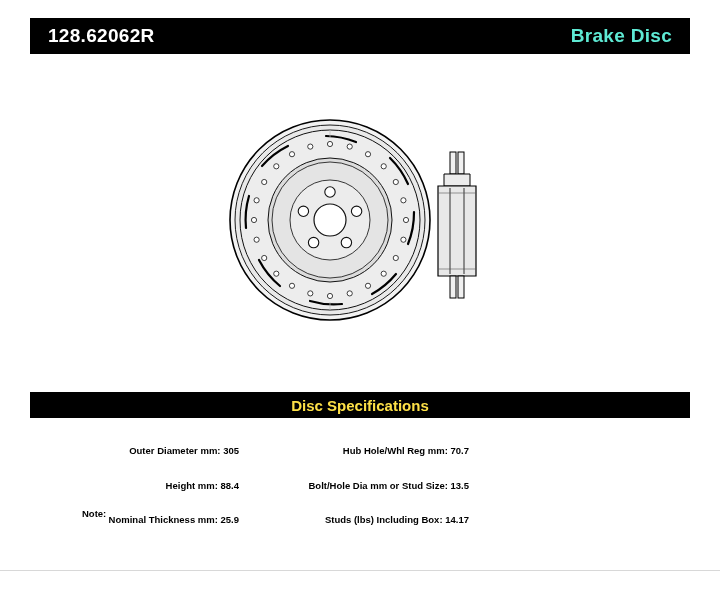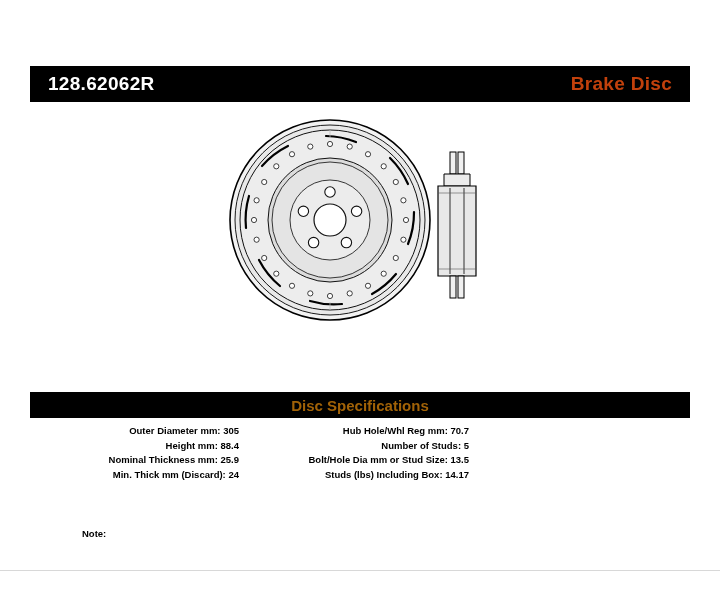--- a/index.html
+++ b/index.html
@@ -28,30 +28,29 @@
     left: 30px;
     top: 18px;
     width: 660px;
     height: 36px;
     background: #000000;
     display: flex;
     align-items: center;
     justify-content: space-between;
     box-sizing: border-box;
     padding: 0 18px;
-    margin-top: 48px;
   }
   .part-number {
     color: #ffffff;
     font-size: 19px;
     font-weight: bold;
     letter-spacing: 0.3px;
   }
   .product-type {
-    color: #c2410c;
+    color: #5eead4;
     font-size: 19px;
     font-weight: bold;
     letter-spacing: 0.3px;
   }
 
   
   .illustration {
     position: absolute;
     left: 30px;
     top: 60px;
@@ -65,21 +64,21 @@
     left: 30px;
     top: 392px;
     width: 660px;
     height: 26px;
     background: #000000;
     display: flex;
     align-items: center;
     justify-content: center;
   }
   .spec-bar-title {
-    color: #a16207;
+    color: #fde047;
     font-size: 15px;
     font-weight: bold;
   }
 
   
   .spec-area {
     position: absolute;
     left: 30px;
     top: 424px;
     width: 660px;
@@ -102,39 +101,39 @@
     width: 215px;
     padding-left: 6px;
   }
   .spec-row {
     line-height: 14.5px;
     white-space: nowrap;
   }
   .spec-col-left .spec-row,
   .spec-col-mid .spec-row {
     text-align: right;
+    margin-top: 20px;
   }
   .spec-col-right .spec-row {
     text-align: left;
   }
   .spec-label {
     font-weight: bold;
   }
   .spec-value {
     font-weight: bold;
   }
 
   
   .note-area {
     position: absolute;
     left: 30px;
     top: 508px;
     width: 660px;
     font-size: 9.5px;
-    margin-top: 20px;
   }
   .note-label {
     font-weight: bold;
     margin-left: 52px;
   }
 
   
   .bottom-rule {
     position: absolute;
     left: 0;
@@ -254,34 +253,26 @@
         <span class="spec-value">305</span>
       </div>
       <div class="spec-row">
         <span class="spec-label">Height mm:</span>
         <span class="spec-value">88.4</span>
       </div>
       <div class="spec-row">
         <span class="spec-label">Nominal Thickness mm:</span>
         <span class="spec-value">25.9</span>
       </div>
-      <div class="spec-row">
-        <span class="spec-label">Min. Thick mm (Discard):</span>
-        <span class="spec-value">24</span>
-      </div>
     </div>
 
     <div class="spec-col spec-col-mid">
       <div class="spec-row">
         <span class="spec-label">Hub Hole/Whl Reg mm:</span>
         <span class="spec-value">70.7</span>
-      </div>
-      <div class="spec-row">
-        <span class="spec-label">Number of Studs:</span>
-        <span class="spec-value">5</span>
       </div>
       <div class="spec-row">
         <span class="spec-label">Bolt/Hole Dia mm or Stud Size:</span>
         <span class="spec-value">13.5</span>
       </div>
       <div class="spec-row">
         <span class="spec-label">Studs (lbs) Including Box:</span>
         <span class="spec-value">14.17</span>
       </div>
     </div>

